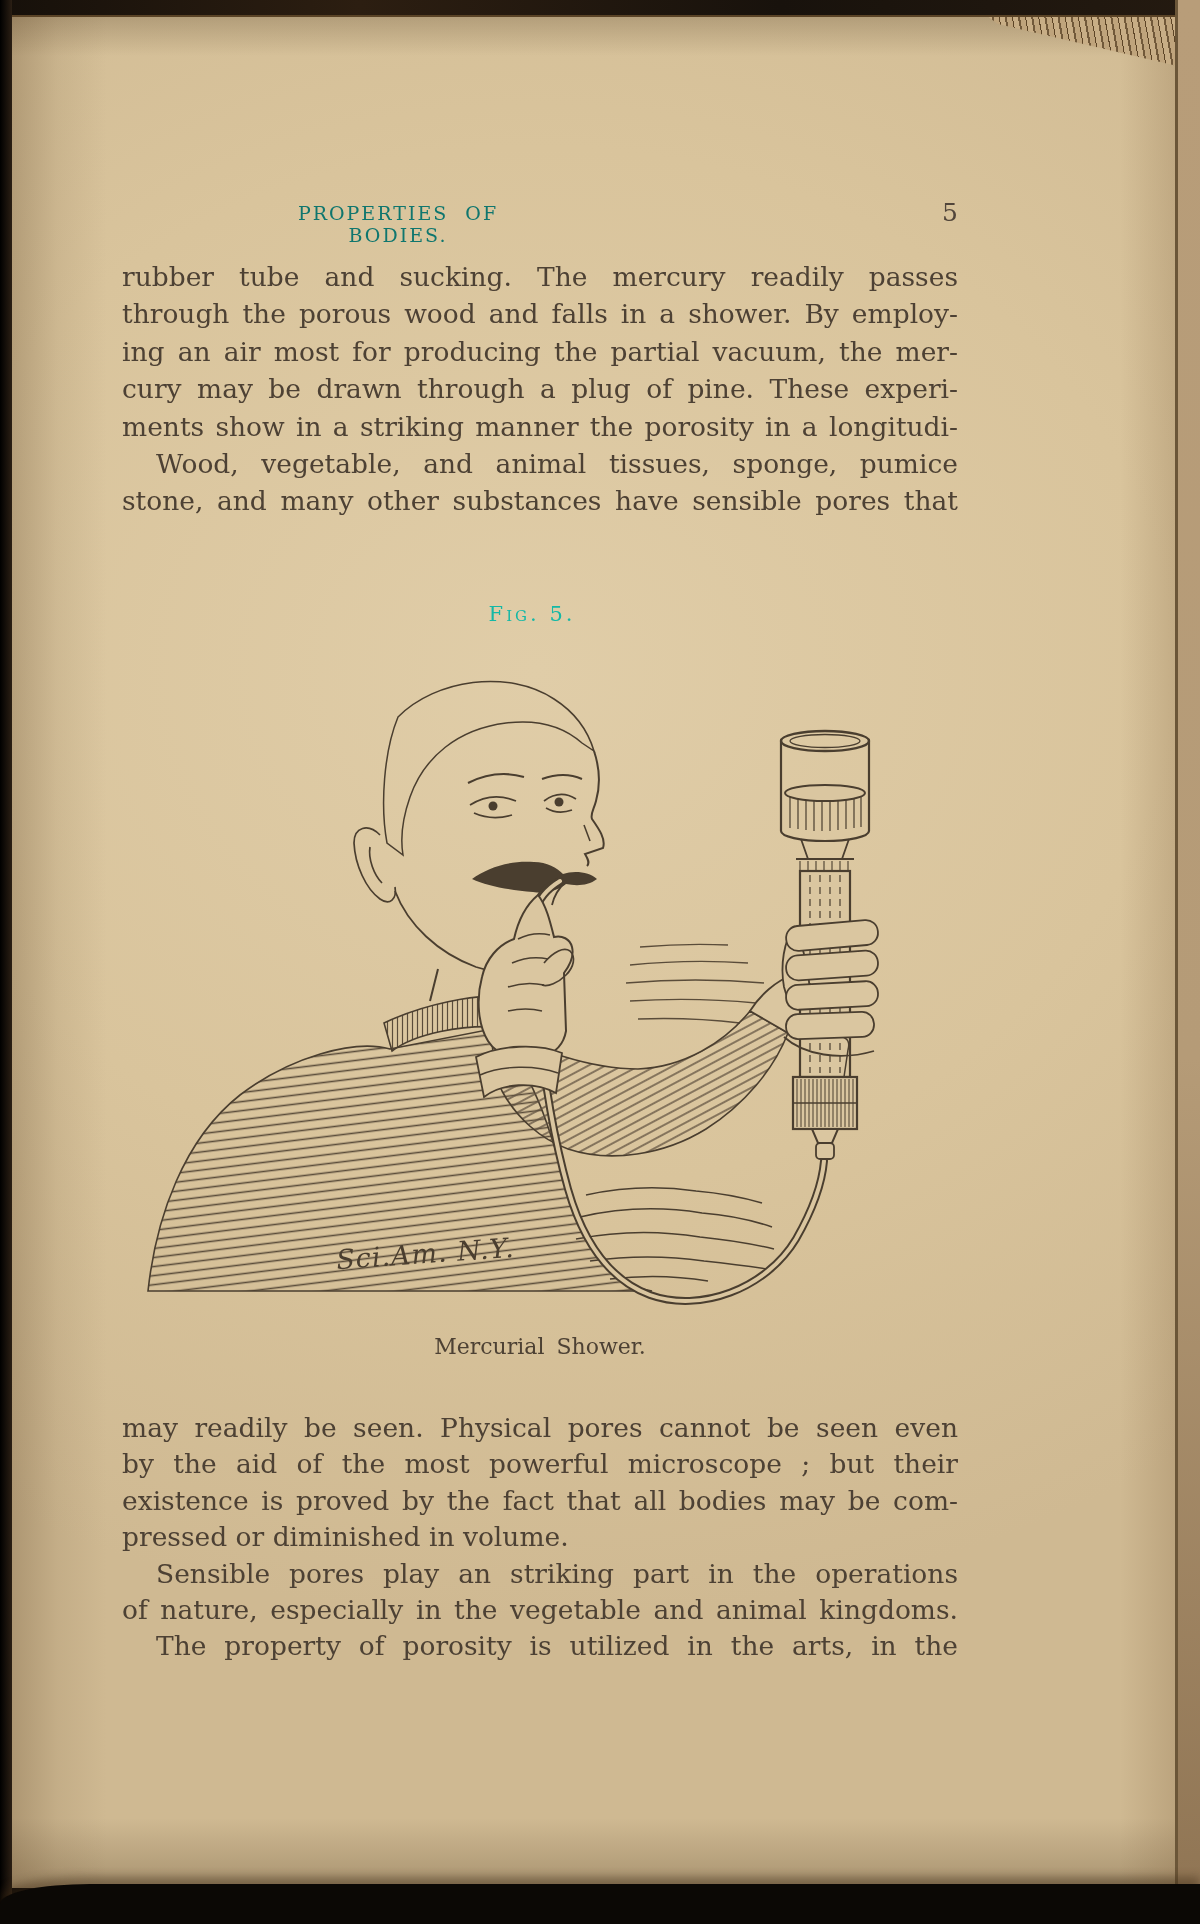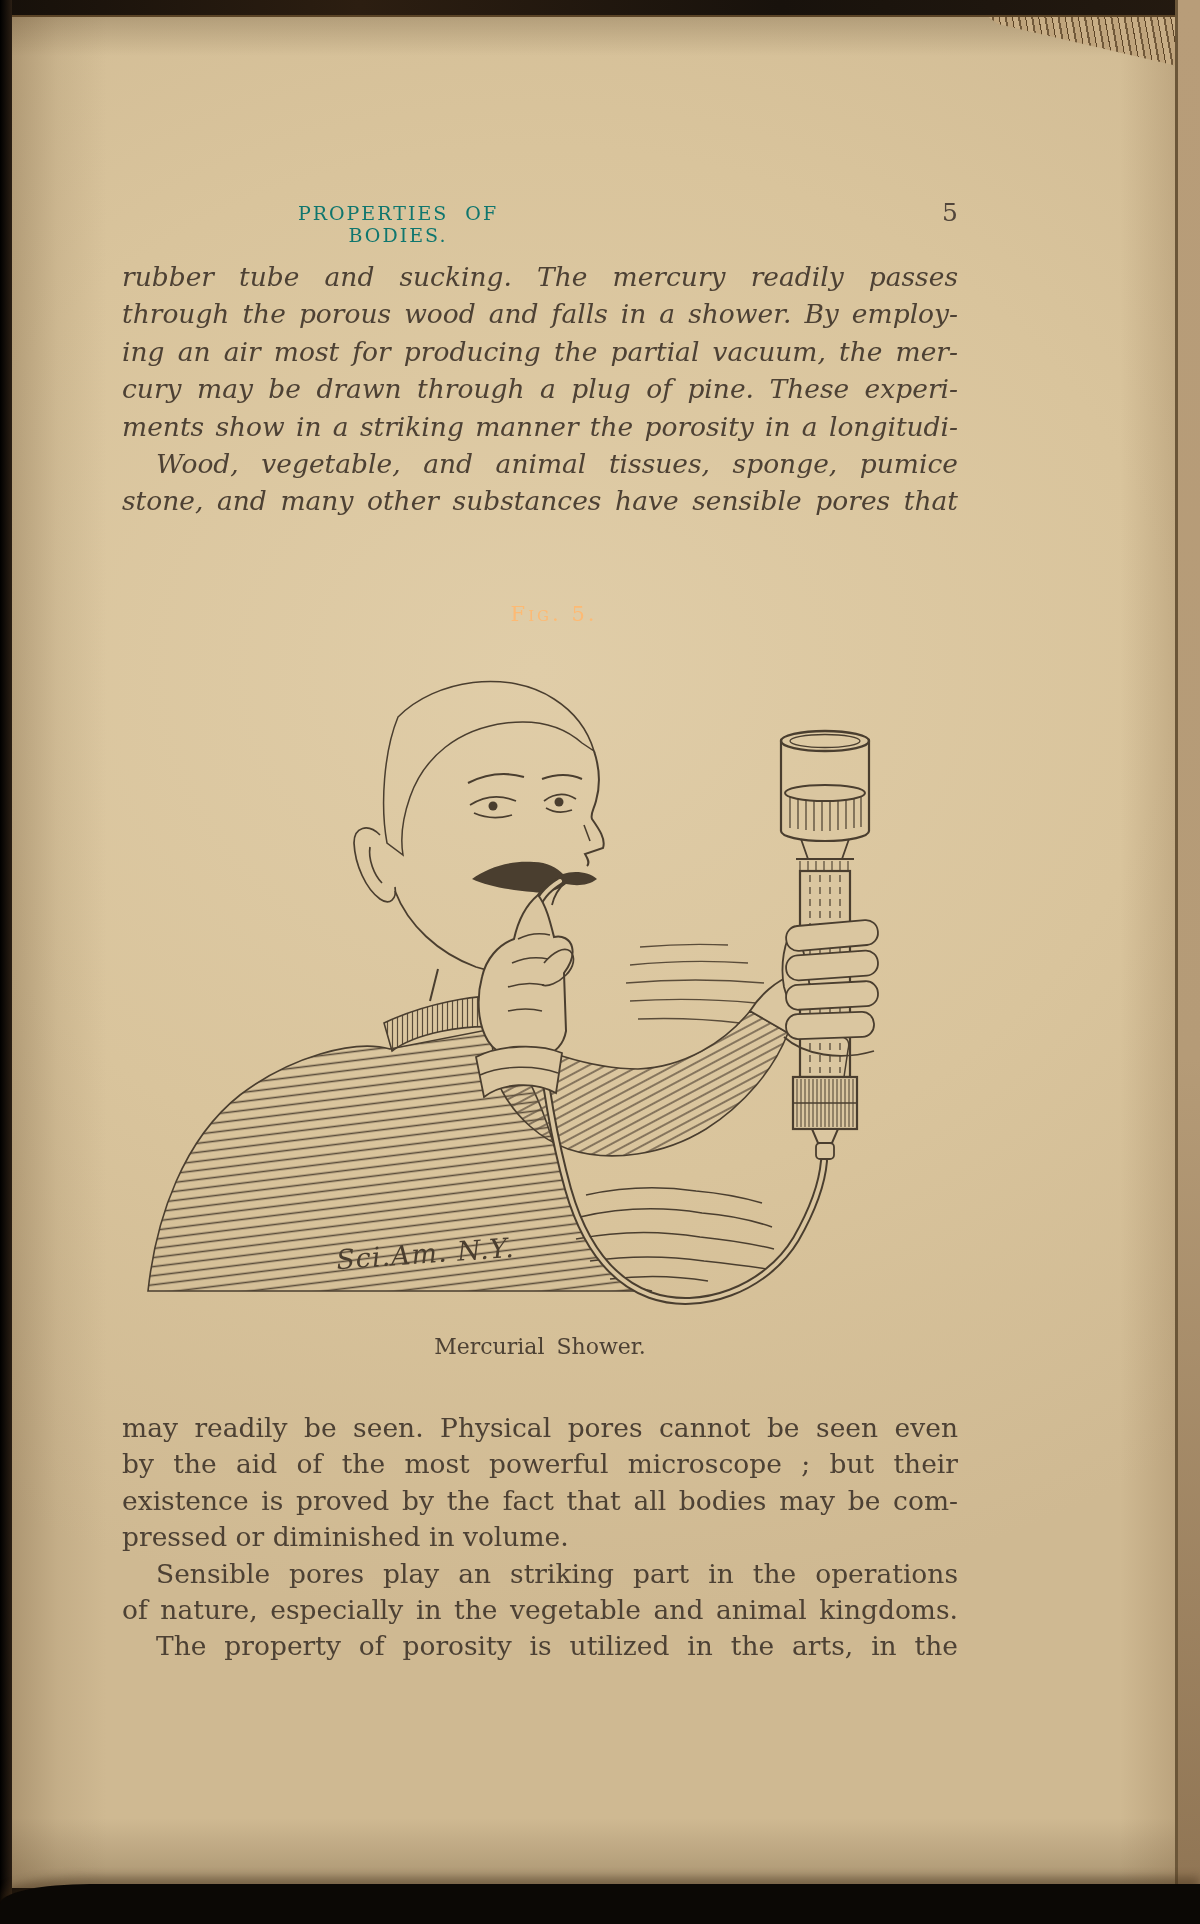--- a/index.html
+++ b/index.html
@@ -27,27 +27,27 @@
     background:linear-gradient(90deg,#000,#2b1f14);}
   .edge-bottom{position:absolute;left:0;top:1884px;width:1200px;height:40px;
     background:#0b0805;border-top-left-radius:90px 20px;
     box-shadow:0 -7px 10px rgba(60,40,20,.45);}
   
   .ink{color:#4d4134;}
   .running-head{position:absolute;left:258px;top:202px;width:280px;text-align:center;
     font-size:19px;letter-spacing:2px;word-spacing:9px;color:#0f766e;}
   .folio{position:absolute;left:942px;top:198px;width:40px;font-size:25px;color:#51453a;}
   .textblock{position:absolute;left:122px;width:836px;font-size:26.5px;color:#4d4134;}
-  #block-top{top:258px;line-height:37.4px;font-style:italic;}
+  #block-top{top:258px;line-height:37.4px;}
   #block-bottom{top:1410px;line-height:36.4px;}
   .line{text-align:justify;text-align-last:justify;}
   .line.endline{text-align-last:left;}
   .line.indent{text-indent:34px;}
-  .fig-label{position:absolute;left:136px;top:602px;width:836px;text-align:center;
-    font-variant:small-caps;font-size:21px;letter-spacing:3px;color:#fdba74;}
+  .fig-label{position:absolute;left:114px;top:602px;width:836px;text-align:center;
+    font-variant:small-caps;font-size:21px;letter-spacing:3px;color:#14b8a6;}
   .fig-caption{position:absolute;left:122px;top:1334px;width:836px;text-align:center;
     font-size:22px;word-spacing:5px;color:#4d4134;}
   .fig-signature{position:absolute;left:336px;top:1238px;font-style:italic;
     font-size:27px;letter-spacing:1px;color:#4a3e2f;transform:rotate(-4deg);}
   .figure-wrap{position:absolute;left:140px;top:628px;width:740px;height:702px;}
 </style>
 </head>
 <body>
 
 <div class="stage">

